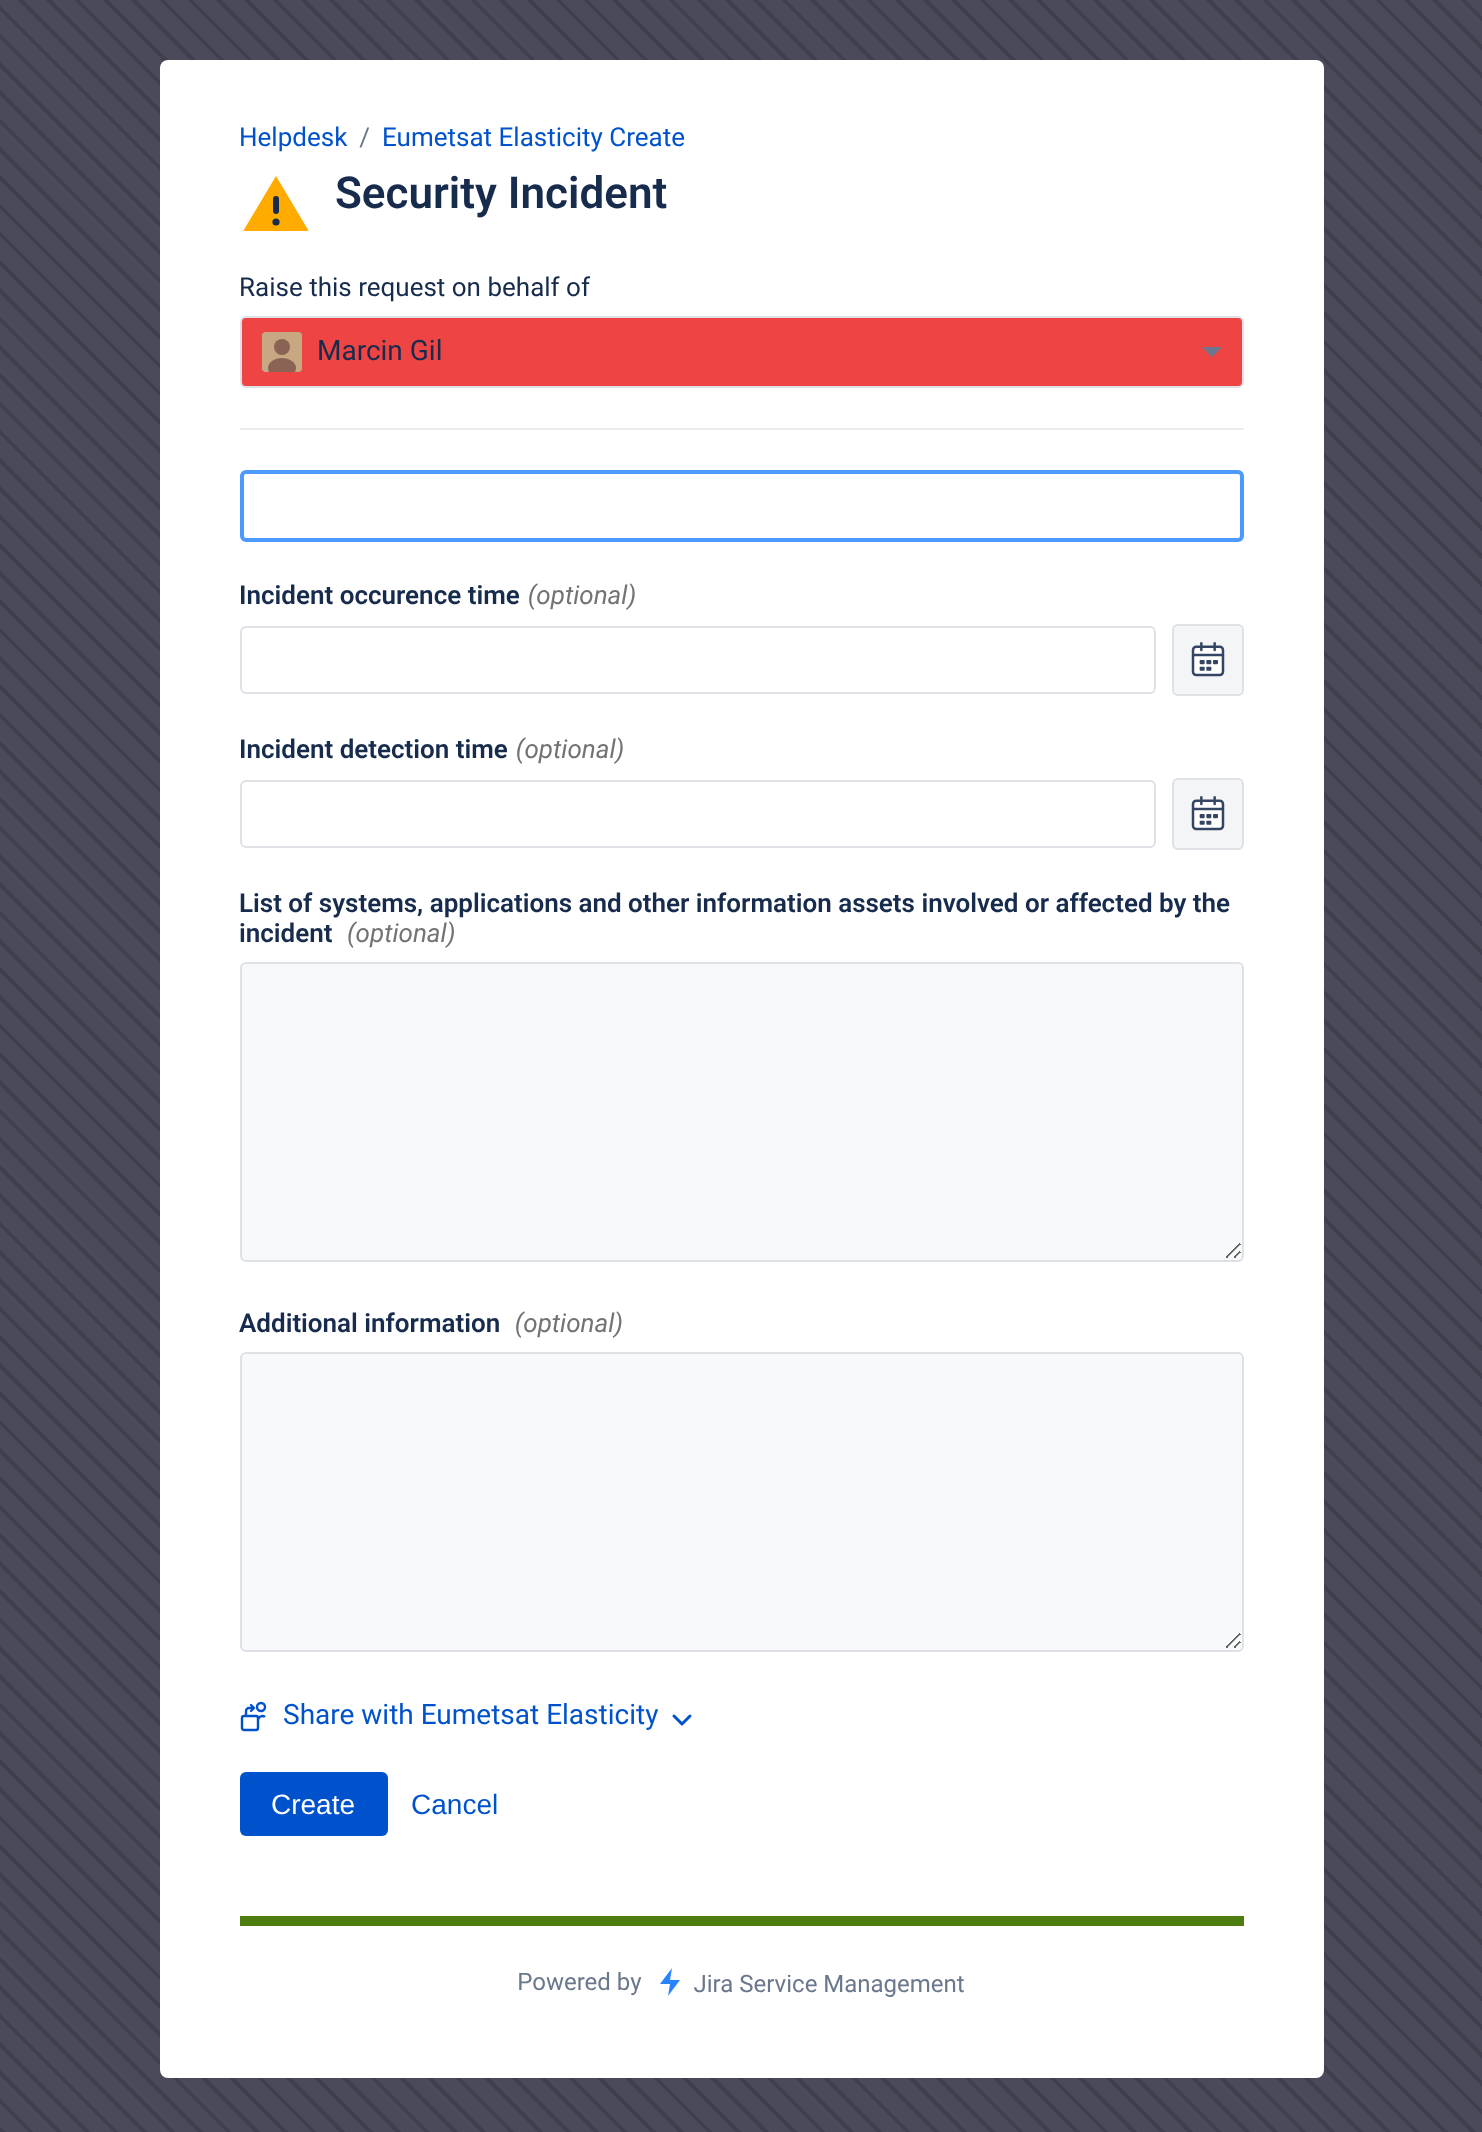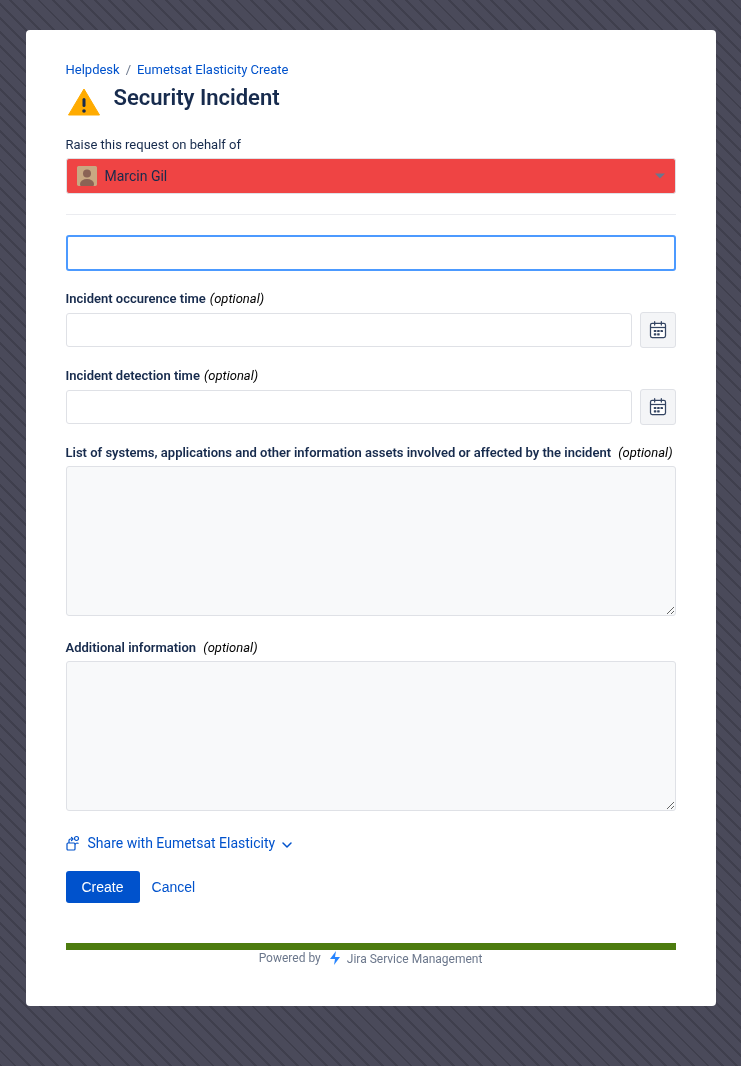--- a/index.html
+++ b/index.html
@@ -22,21 +22,21 @@
       display: flex;
       align-items: flex-start;
       justify-content: center;
       padding: 20px;
       font-family: -apple-system, BlinkMacSystemFont, 'Segoe UI', Roboto, sans-serif;
     }
 
     .card {
       background: #ffffff;
       border-radius: 4px;
-      width: 690px;
+      width: 582px;
       padding: 32px 40px 40px 40px;
       margin-top: 10px;
     }
 
     .breadcrumb {
       display: flex;
       align-items: center;
       gap: 6px;
       margin-bottom: 8px;
       font-size: 13px;
@@ -128,21 +128,21 @@
       font-size: 13px;
       font-weight: 600;
       color: #172b4d;
       margin-bottom: 6px;
       display: block;
     }
 
     .form-label-optional {
       font-weight: 400;
       font-style: italic;
-      color: #000000;
+      color: #737373;
       margin-left: 4px;
     }
 
     .form-input {
       width: 100%;
       padding: 8px 10px;
       border: 2px solid #4c9aff;
       border-radius: 3px;
       font-size: 14px;
       color: #172b4d;
@@ -251,21 +251,22 @@
       background: none;
       border: none;
       color: #0052cc;
       font-size: 14px;
       cursor: pointer;
       padding: 8px 0;
     }
 
     .footer {
       text-align: center;
-      border-top: 7px solid #4d7c0f;
+      padding-top: 20px;
+      border-top: 5px solid #4d7c0f;
     }
 
     .footer-text {
       font-size: 12px;
       color: #6b778c;
       display: flex;
       align-items: center;
       justify-content: center;
       gap: 6px;
     }

